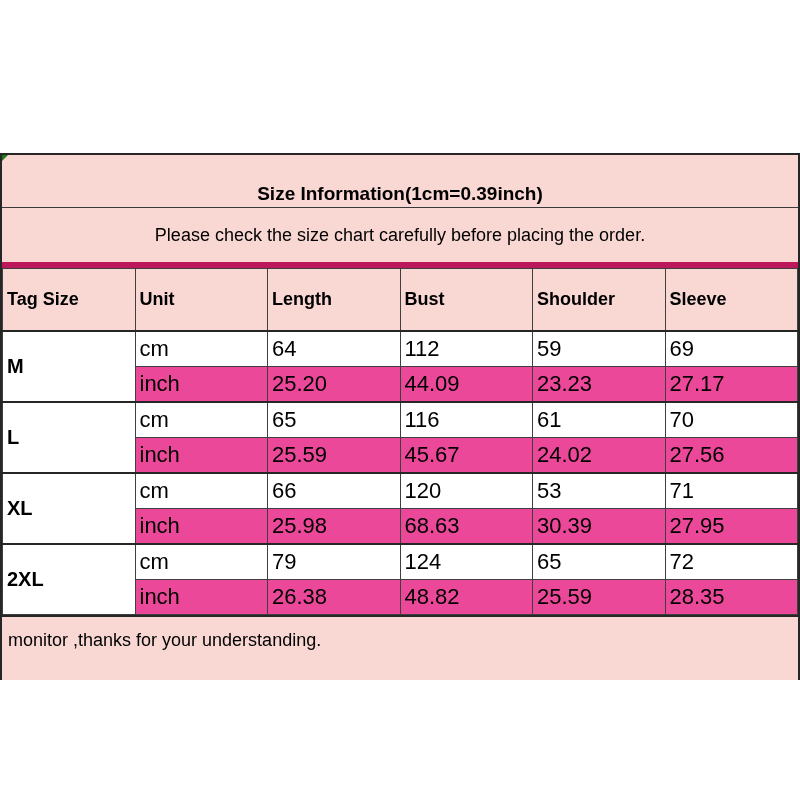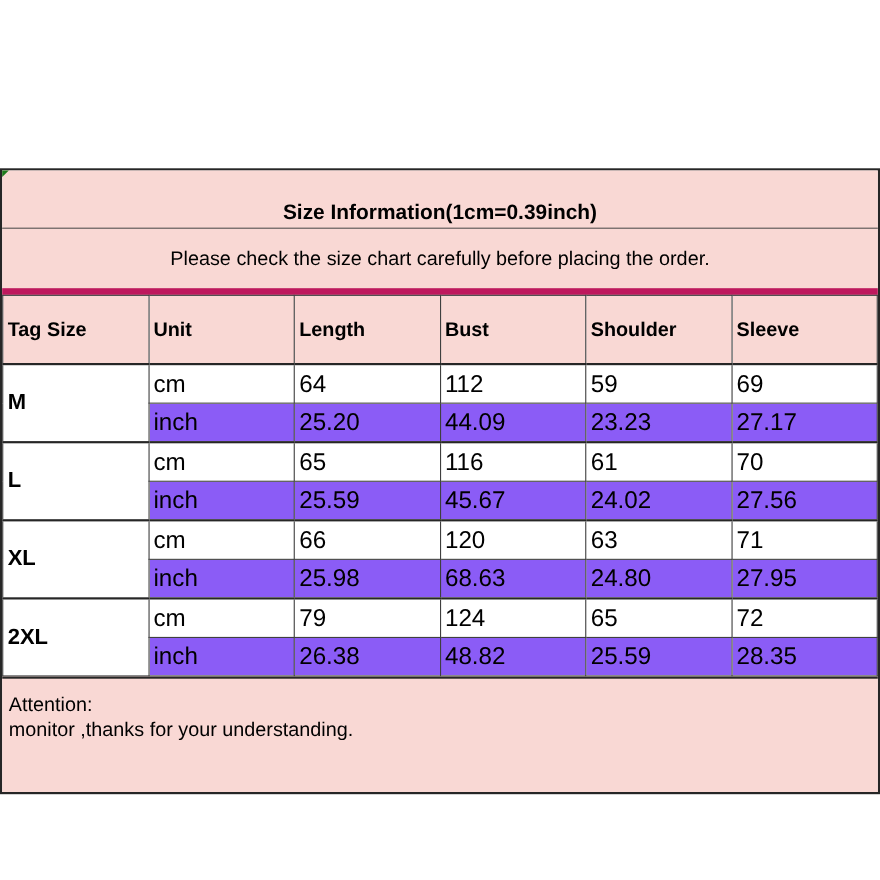--- a/index.html
+++ b/index.html
@@ -5,21 +5,21 @@
   html, body {
     margin: 0;
     padding: 0;
     background: #ffffff;
     font-family: "Liberation Sans", "DejaVu Sans", sans-serif;
     color: #000000;
   }
   .canvas {
     position: relative;
     width: 800px;
-    height: 800px;
+    height: 680px;
     background: #ffffff;
     overflow: hidden;
   }
   .sheet {
     position: absolute;
     top: 153px;
     left: 0;
     width: 800px;
     box-sizing: border-box;
     border: 2px solid #262626;
@@ -71,21 +71,21 @@
   }
   table.size-table th {
     height: 53px;
     background: #f9d8d4;
     font-size: 18px;
     font-weight: bold;
     border-bottom: 2px solid #262626;
   }
   table.size-table td { height: 26px; font-size: 22px; }
   tr.cm-row td { background: #ffffff; }
-  tr.inch-row td { background: #8b5cf6; }
+  tr.inch-row td { background: #ec4899; }
   tr.cm-row td.size-cell {
     background: #ffffff;
     font-size: 20px;
     font-weight: bold;
   }
   tr.group-start td { border-top: 2px solid #262626; }
   .attention {
     box-sizing: border-box;
     height: 105px;
     background: #f9d8d4;
@@ -150,28 +150,28 @@
           <td>45.67</td>
           <td>24.02</td>
           <td>27.56</td>
         </tr>
 
         <tr class="cm-row group-start">
           <td class="size-cell" rowspan="2">XL</td>
           <td>cm</td>
           <td>66</td>
           <td>120</td>
-          <td>63</td>
+          <td>53</td>
           <td>71</td>
         </tr>
         <tr class="inch-row">
           <td>inch</td>
           <td>25.98</td>
           <td>68.63</td>
-          <td>24.80</td>
+          <td>30.39</td>
           <td>27.95</td>
         </tr>
 
         <tr class="cm-row group-start">
           <td class="size-cell" rowspan="2">2XL</td>
           <td>cm</td>
           <td>79</td>
           <td>124</td>
           <td>65</td>
           <td>72</td>
@@ -180,17 +180,16 @@
           <td>inch</td>
           <td>26.38</td>
           <td>48.82</td>
           <td>25.59</td>
           <td>28.35</td>
         </tr>
       </tbody>
     </table>
 
     <div class="attention">
-      <div>Attention:</div>
       <div>monitor ,thanks for your understanding.</div>
     </div>
   </div>
 </div>
 
 </body></html>

